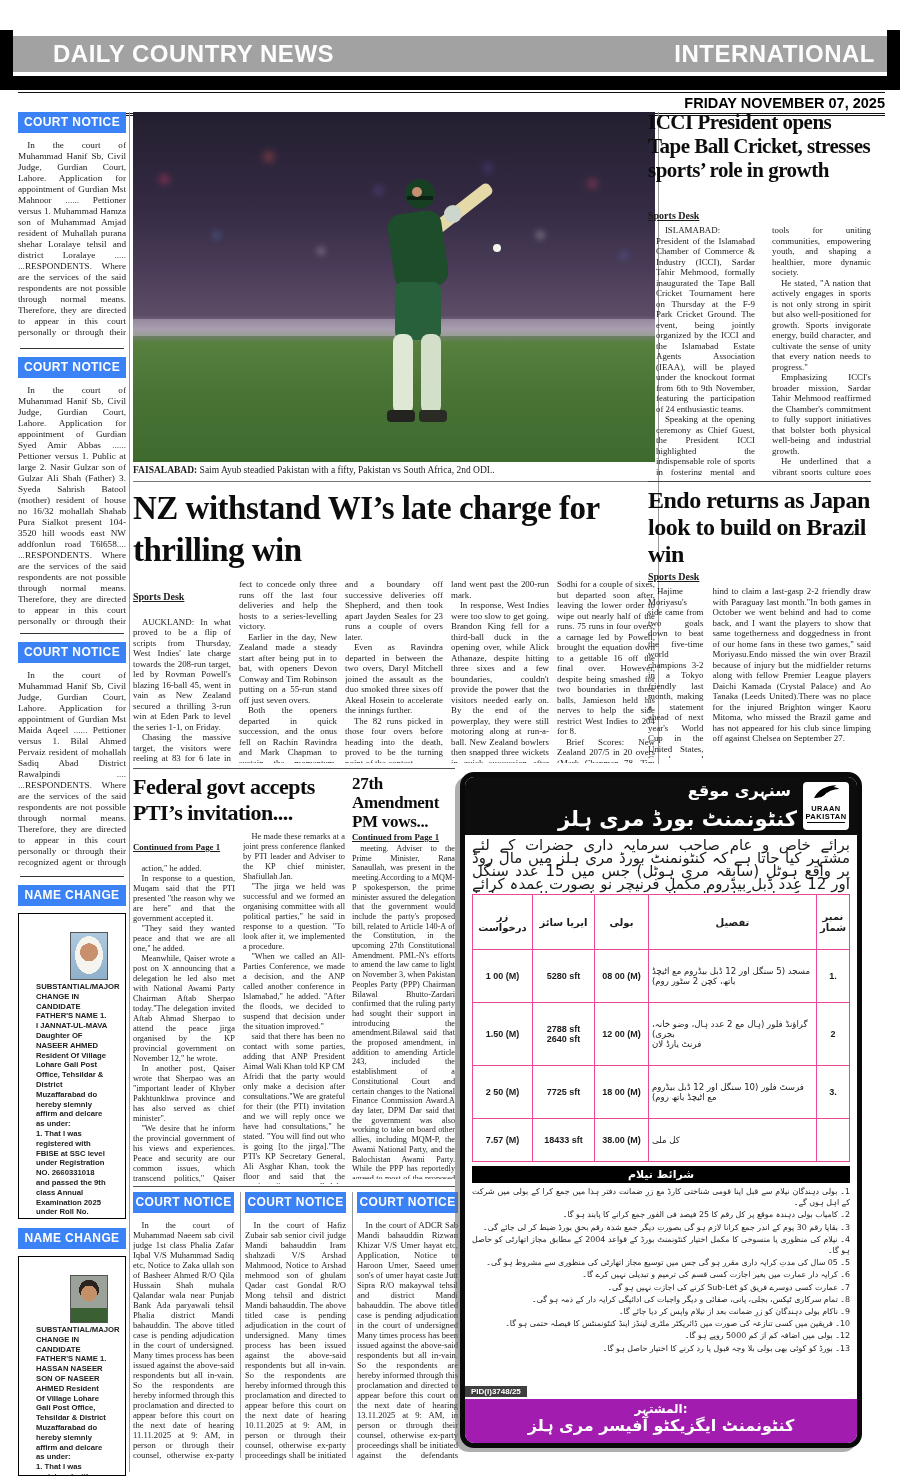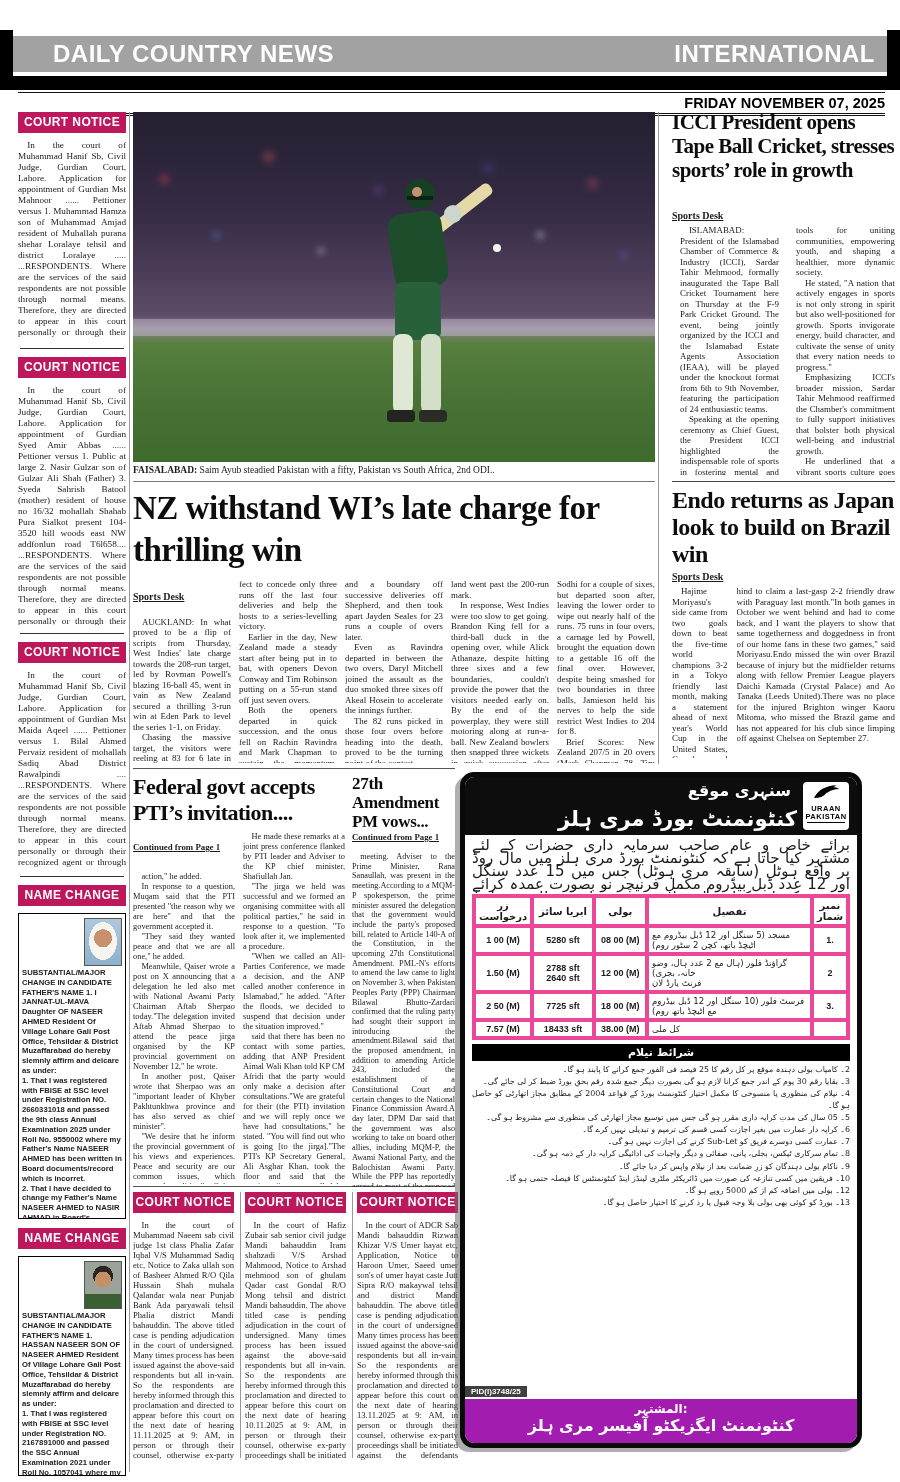--- a/index.html
+++ b/index.html
@@ -25,34 +25,34 @@
     font-family:"Liberation Sans", sans-serif; font-weight:700; font-size:14.5px;
     text-align:right; border-top:1px solid #111; border-bottom:3px double #111;
     padding:2px 0 2px; color:#000;
   }
 
   .v-rule { background:#999; width:1px; }
   .h-rule { background:#555; height:1px; }
 
   
   .notice-head {
-    background:#be185d; color:#fff; text-align:center;
+    background:#3b82f6; color:#fff; text-align:center;
     font-family:"Liberation Sans", sans-serif; font-weight:700; font-size:12px;
     line-height:21px; height:21px; letter-spacing:.4px; margin-bottom:7px;
   }
   .notice-body {
     font-size:9.2px; line-height:11px; text-align:justify; white-space:pre-line;
     overflow:hidden;
   }
   hr.sep { border:none; border-top:1px solid #333; margin:8px 2px; }
 
   
   .left-col { left:18px; top:112px; width:108px; }
   .nc-box {
-    border:1px solid #000; padding:3px; overflow:hidden;
+    border:1px solid #000; padding:17px; overflow:hidden;
     font-family:"Liberation Sans", sans-serif; font-size:7.7px; line-height:9.8px;
     font-weight:600; color:#222;
   }
   .portrait { float:right; width:38px; height:48px; border:1px solid #555; margin:1px 0 2px 3px; }
   .portrait.girl {
     background:
       radial-gradient(circle 9px at 50% 42%, #c8906d 0 99%, transparent 100%),
       radial-gradient(ellipse 14px 19px at 50% 48%, #f6f4ef 0 99%, transparent 100%),
       linear-gradient(#aec8dd,#8fb0cb);
   }
@@ -97,33 +97,33 @@
     font-size:8.9px; line-height:10.5px; text-align:justify; white-space:pre-line; overflow:hidden;
   }
   .lead-cols { margin-top:4px; height:184px; }
   .lead-cols .col { width:98px; }
 
   
   .federal { left:133px; top:774px; width:212px; }
   .fed-headline { font-size:22px; line-height:26px; height:54px; }
   .fed-cols { height:352px; margin-top:4px; }
   .fed-cols .col { width:102px; font-size:8.4px; line-height:10px; }
-  .continued { font-size:8.8px; font-weight:700; text-decoration:underline; margin-bottom:10px;
+  .continued { font-size:8.8px; font-weight:700; text-decoration:underline; margin-bottom:2px;
     font-family:"Liberation Serif", serif; }
   .amendment { left:352px; top:774px; width:103px; }
   .amd-headline { font-size:17px; line-height:19px; height:58px; letter-spacing:-.3px; }
   .amd-body { font-size:8.2px; line-height:9.7px; height:335px; }
 
   
   .bottom-row { left:133px; top:1192px; width:326px; display:flex; gap:11px; }
   .b-notice { width:101px; }
   .b-notice .notice-body { font-size:8.6px; line-height:10px; height:242px; }
 
   
-  .right-col { left:672px; top:110px; width:223px; }
+  .right-col { left:648px; top:110px; width:223px; }
   .icci-headline { font-size:21px; line-height:24px; height:98px; }
   .r-cols { height:250px; }
   .r-cols .col { width:107px;margin-left:8px; }
   .sec-rule { border-top:1px solid #444; margin:6px 0 5px; }
   .endo-headline { font-size:24px; line-height:27px; height:82px; }
   .endo-cols { height:172px; }
 
   
   .ad {
     left:460px; top:772px; width:402px; height:676px;
@@ -136,21 +136,21 @@
   .ad-title2 { position:absolute; right:60px; bottom:4px; font-size:21px; font-weight:700; }
   .ad-logo {
     position:absolute; right:8px; top:5px; width:46px; height:48px; background:#fff;
     border-radius:4px; color:#000; text-align:center; padding-top:1px;
   }
   .ad-logo .l1, .ad-logo .l2 { font-family:"Liberation Sans", sans-serif; font-weight:700; font-size:7.5px; line-height:8px; letter-spacing:.5px; }
   .ad-logo .bar { height:1px; background:#000; margin:1px 4px; }
   .ad-body { padding:4px 7px 0; direction:rtl; }
   .ad-intro { font-size:15px; line-height:13px; text-align:justify; height:54px; overflow:hidden; }
   table.ad-table { width:100%; border-collapse:collapse; margin-top:1px; }
-  .ad-table th, .ad-table td { border:4px solid #ec4899; padding:2px 3px; }
+  .ad-table th, .ad-table td { border:1px solid #ec4899; padding:16px 3px; }
   .ad-table th { font-size:10px; font-weight:700; text-align:center; }
   .ad-table td { font-size:8.6px; text-align:center; }
   .ad-table td.num { font-family:"Liberation Sans", sans-serif; direction:ltr; font-weight:700; font-size:9px; white-space:pre-line; }
   .ad-table td.detail { text-align:left; white-space:pre-line; }
   .terms-bar { background:#000; color:#fff; text-align:center; font-weight:700; font-size:11px;
     padding:2px 0; margin-top:4px; }
   .ad-terms { margin-top:3px; }
   .term { font-size:7.9px; line-height:11.2px; text-align:justify; margin-bottom:1px; }
   .ad-note { font-size:8.3px; line-height:11.5px; margin-top:2px; text-align:justify; }
   .ad-note b { font-size:9px; }
@@ -373,20 +373,21 @@
           <td class="num"></td>
           <td class="detail">کل ملی</td>
           <td class="num">38.00 (M)</td>
           <td class="num">18433 sft</td>
           <td class="num">7.57 (M)</td>
         </tr>
       </tbody>
         </table>
       <div class="terms-bar">شرائط نیلام</div>
       <div class="ad-terms">
+          <div class="term">1۔ بولی دہندگان نیلام سے قبل اپنا قومی شناختی کارڈ مع زرِ ضمانت دفتر ہذا میں جمع کرا کے بولی میں شرکت کے اہل ہوں گے۔</div>
           <div class="term">2۔ کامیاب بولی دہندہ موقع پر کل رقم کا 25 فیصد فی الفور جمع کرانے کا پابند ہو گا۔</div>
           <div class="term">3۔ بقایا رقم 30 یوم کے اندر جمع کرانا لازم ہو گی بصورتِ دیگر جمع شدہ رقم بحقِ بورڈ ضبط کر لی جائے گی۔</div>
           <div class="term">4۔ نیلام کی منظوری یا منسوخی کا مکمل اختیار کنٹونمنٹ بورڈ کے قواعد 2004 کے مطابق مجاز اتھارٹی کو حاصل ہو گا۔</div>
           <div class="term">5۔ 05 سال کی مدتِ کرایہ داری مقرر ہو گی جس میں توسیع مجاز اتھارٹی کی منظوری سے مشروط ہو گی۔</div>
           <div class="term">6۔ کرایہ دار عمارت میں بغیر اجازت کسی قسم کی ترمیم و تبدیلی نہیں کرے گا۔</div>
           <div class="term">7۔ عمارت کسی دوسرے فریق کو Sub-Let کرنے کی اجازت نہیں ہو گی۔</div>
           <div class="term">8۔ تمام سرکاری ٹیکس، بجلی، پانی، صفائی و دیگر واجبات کی ادائیگی کرایہ دار کے ذمہ ہو گی۔</div>
           <div class="term">9۔ ناکام بولی دہندگان کو زرِ ضمانت بعد از نیلام واپس کر دیا جائے گا۔</div>
           <div class="term">10۔ فریقین میں کسی تنازعہ کی صورت میں ڈائریکٹر ملٹری لینڈز اینڈ کنٹونمنٹس کا فیصلہ حتمی ہو گا۔</div>
           <div class="term">12۔ بولی میں اضافہ کم از کم 5000 روپے ہو گا۔</div>

